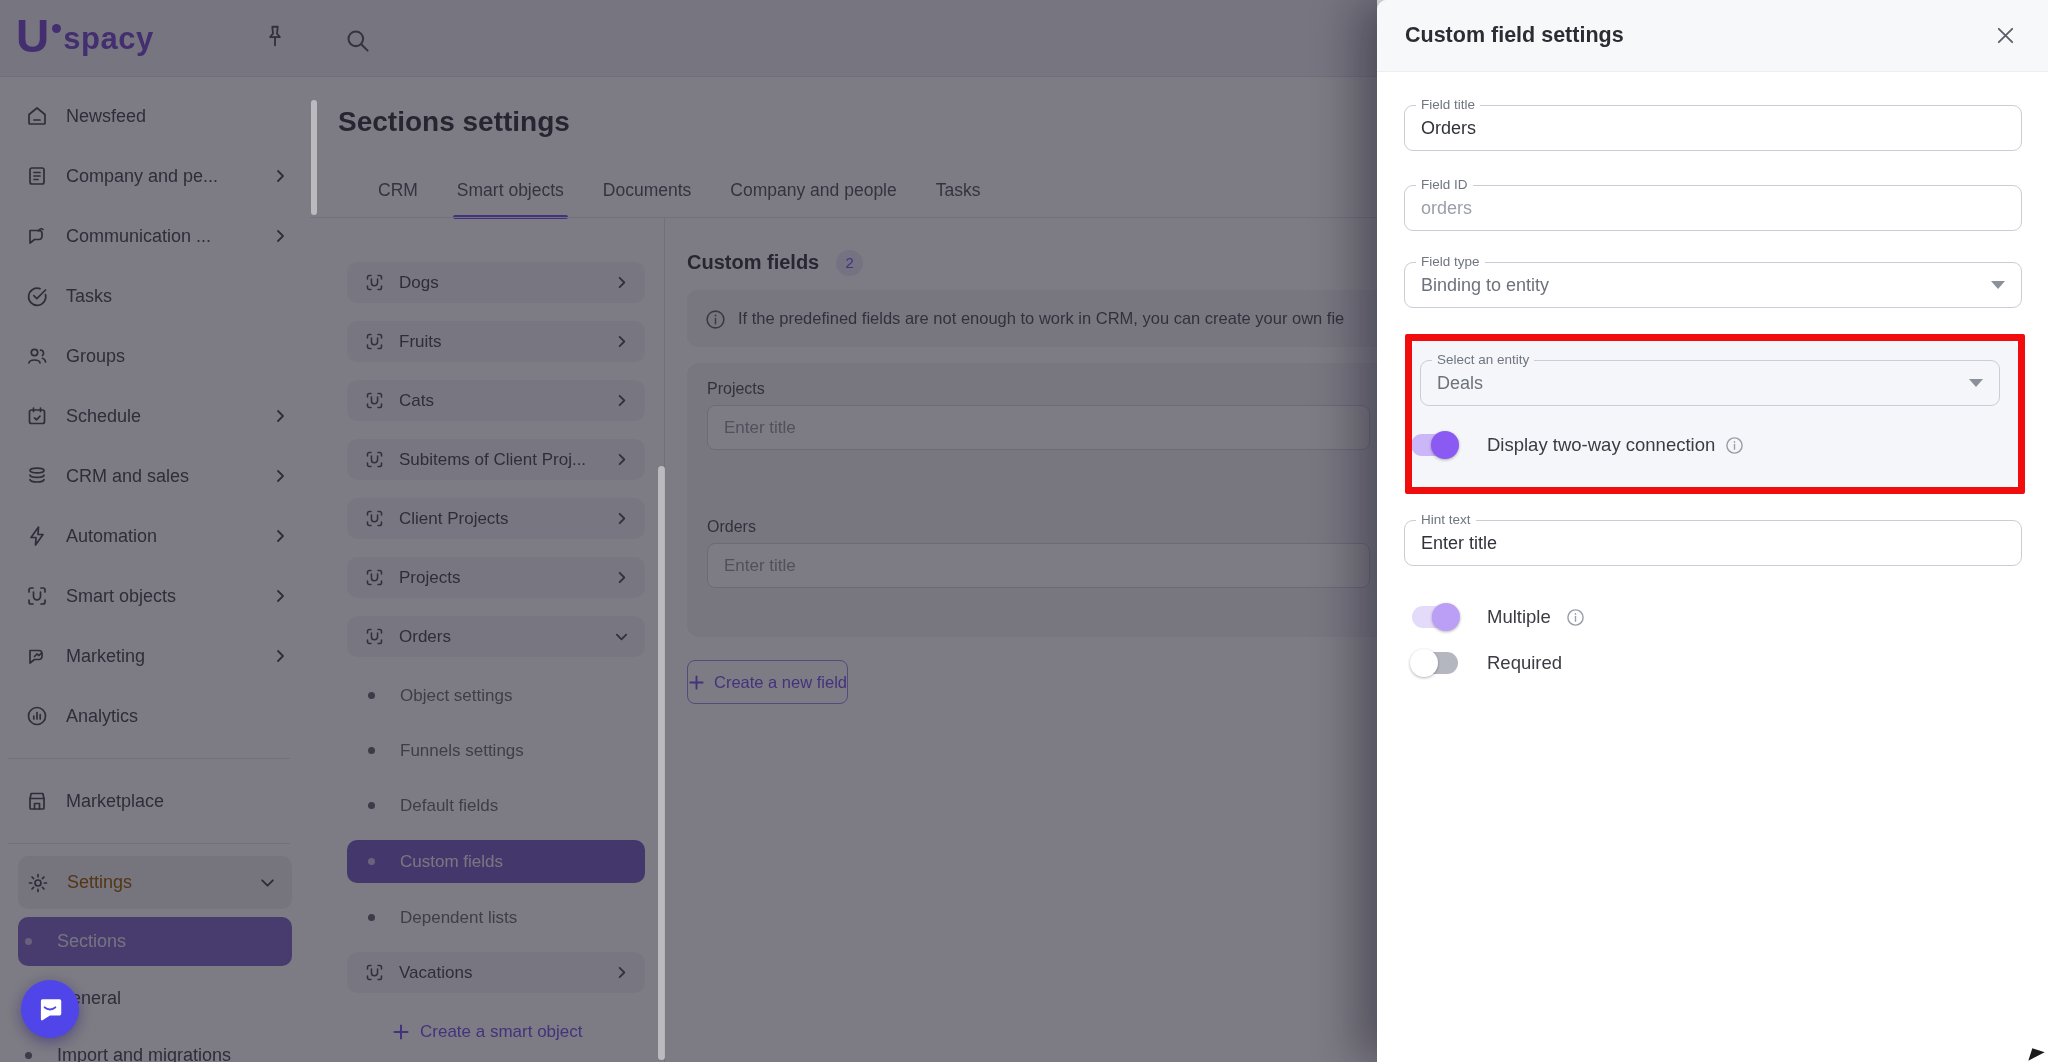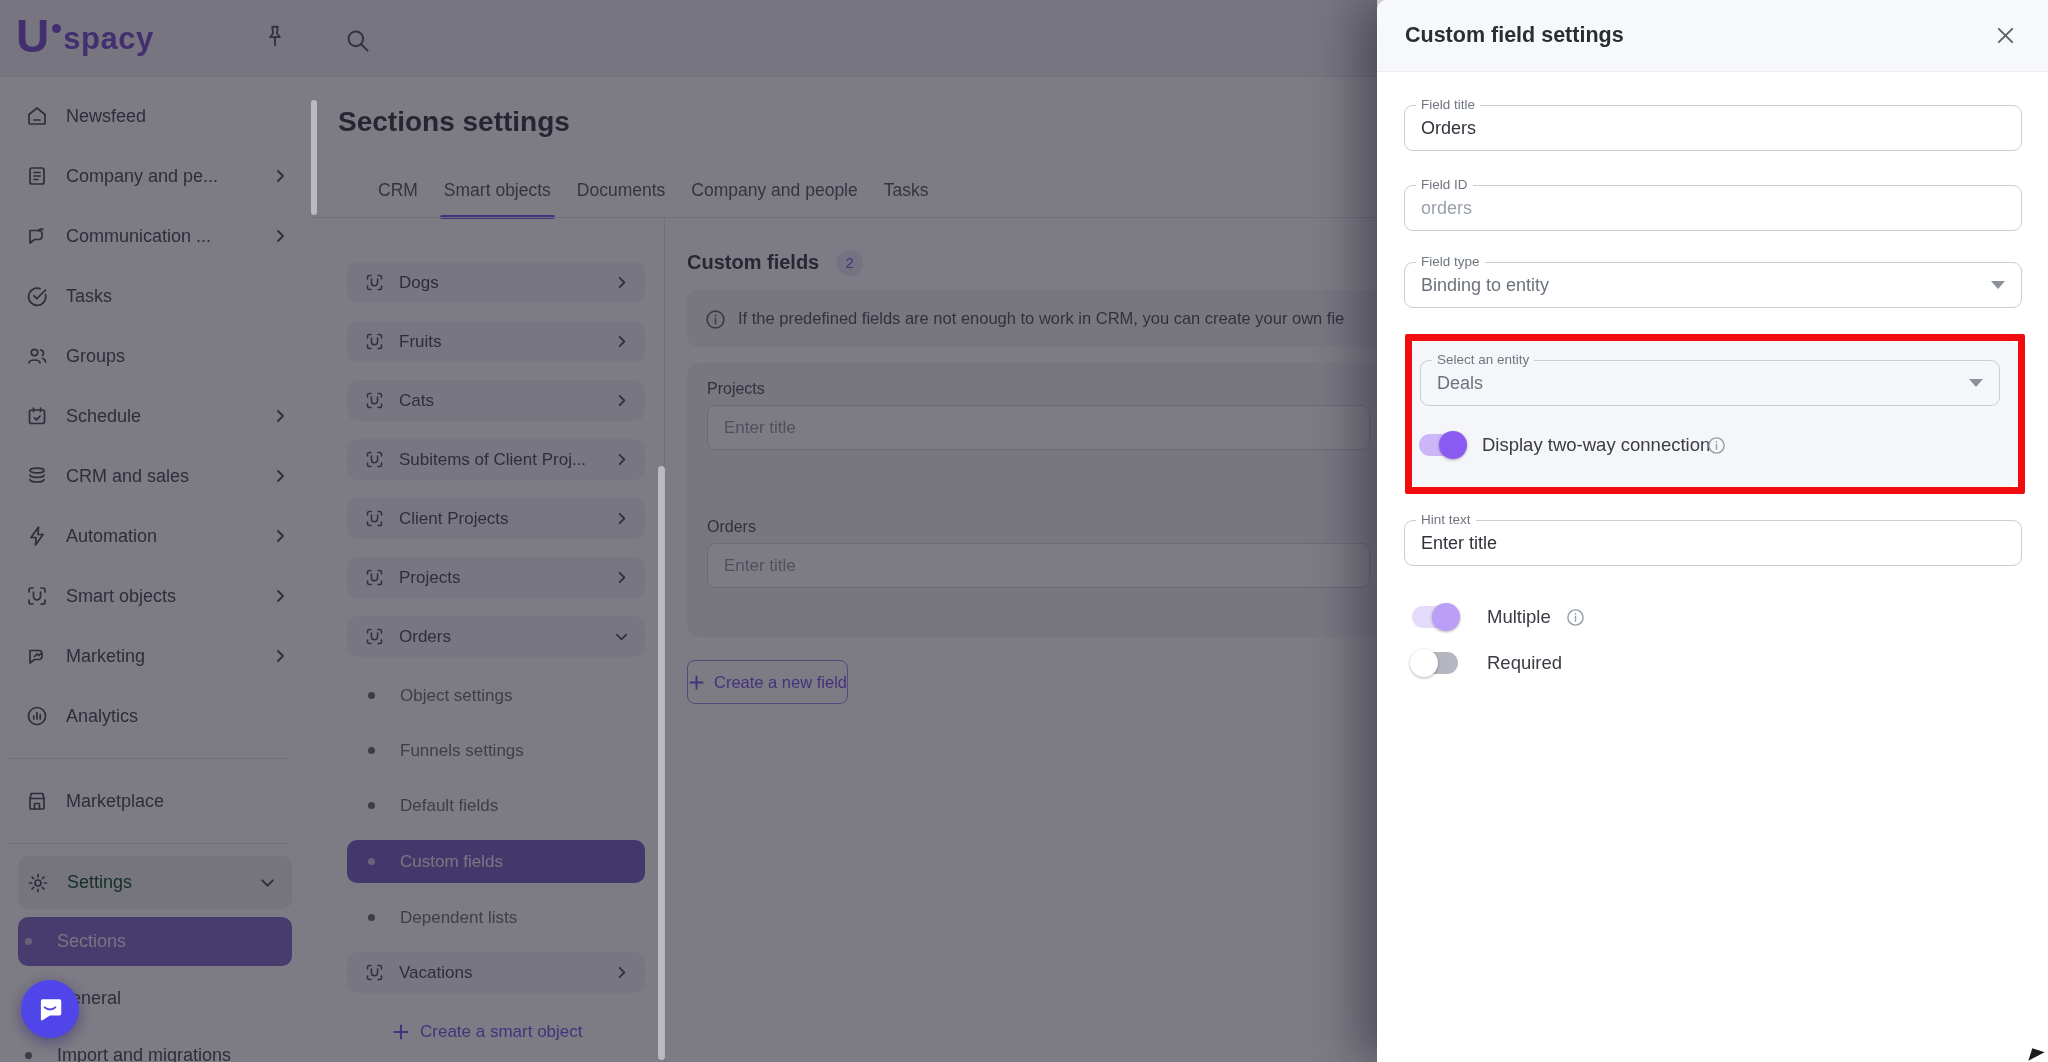--- a/index.html
+++ b/index.html
@@ -15,31 +15,31 @@
   .logo-rest { font-size:31px; font-weight:700; line-height:58px; letter-spacing:.5px; }
   .pin { position:absolute; left:262px; top:22px; }
   .search { position:absolute; left:344px; top:27px; }
 
   
   .sidebar { position:absolute; left:0; top:77px; width:310px; height:985px; background:#fff; z-index:1; }
   .nav { padding-top:9px; }
   .nav-item { display:flex; align-items:center; height:60px; padding:0 22px 0 25px; gap:17px; color:#4e4e58; font-size:18px; cursor:pointer; }
   .nav-item .chev { margin-left:auto; }
   .divider { height:1px; background:#e6e6ea; margin:12px 20px 12px 8px; }
-  .settings-row { margin:0 18px; height:53px; background:#efeff2; border-radius:10px; display:flex; align-items:center; padding:0 16px 0 8px; gap:17px; color:#14532d; font-size:18px; cursor:pointer; }
+  .settings-row { margin:0 18px; height:53px; background:#efeff2; border-radius:10px; display:flex; align-items:center; padding:0 16px 0 8px; gap:17px; color:#a16207; font-size:18px; cursor:pointer; }
   .settings-row .chev { margin-left:auto; }
   .side-sub { margin-top:8px; }
   .side-sub-item { display:flex; align-items:center; height:49px; margin:0 18px 8px 18px; padding-left:7px; gap:25px; color:#4e4e58; font-size:18px; border-radius:10px; cursor:pointer; }
   .side-sub-item .dot { width:7px; height:7px; border-radius:50%; background:#6d6d77; flex:none; }
   .side-sub-item.selected { background:#8471ce; color:rgba(255,255,255,.88); }
   .side-sub-item.selected .dot { background:#cdc3ec; }
 
   
   .page-title { position:absolute; left:338px; top:106px; font-size:28px; font-weight:600; color:#3c3c45; z-index:1; }
-  .tabs { position:absolute; left:378px; top:180px; display:flex; gap:26px; z-index:1; }
+  .tabs { position:absolute; left:378px; top:180px; display:flex; gap:39px; z-index:1; }
   .tab { position:relative; font-size:17.5px; color:#5c5c66; padding-bottom:18px; cursor:pointer; white-space:nowrap; }
   .tab.active::after { content:""; position:absolute; left:-4px; right:-4px; bottom:0; height:4px; border-radius:3px; background:#7a5cf0; }
   .tabline { position:absolute; left:310px; top:217px; width:1738px; height:1px; background:#e6e6ea; z-index:1; }
   .vdivider { position:absolute; left:664px; top:218px; width:1px; height:844px; background:#e6e6ea; z-index:1; }
 
   
   .subnav { position:absolute; left:347px; top:262px; width:298px; z-index:1; }
   .obj-pill { height:41px; margin-bottom:18px; background:#f4f4f7; border-radius:10px; display:flex; align-items:center; padding:0 16px 0 17px; gap:14px; color:#4e4e58; font-size:17px; cursor:pointer; }
   .obj-pill .chev { margin-left:auto; }
   .obj-children { margin-top:16px; }
@@ -573,21 +573,21 @@
     </div>
 
     <div class="entity-panel"></div>
 
     <div class="tfield select on-panel">
       <span class="flabel">Select an entity</span>
       <span class="val-mid">Deals</span>
       <span class="caret"></span>
     </div>
 
-    <div class="toggle-row" style="left:42px; top:431px; gap:17px;">
+    <div class="toggle-row" style="left:34px; top:431px; gap:30px;">
       <span class="switch sw-on">
           <span class="knob"></span>
         </span>
       <span class="toggle-label">Display two-way connection</span>
       <span class="info-i" style="margin-left:-20px">
           <svg width="19" height="19" viewBox="0 0 20 20" fill="none" stroke="#9aa0aa" stroke-width="1.5" stroke-linecap="round">
             <circle cx="10" cy="10" r="8"></circle>
             <path d="M10 9v5"></path>
             <circle cx="10" cy="6.2" r="0.9" fill="#9aa0aa" stroke="none"></circle>
           </svg>

